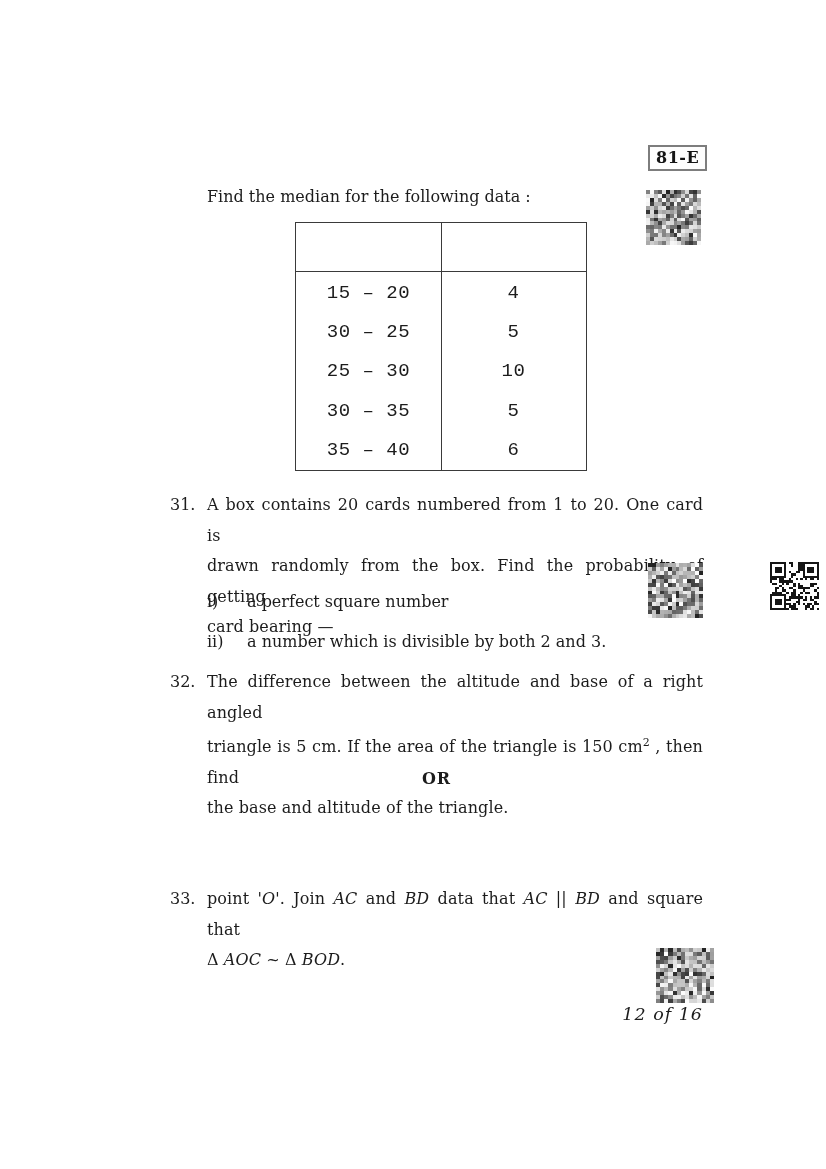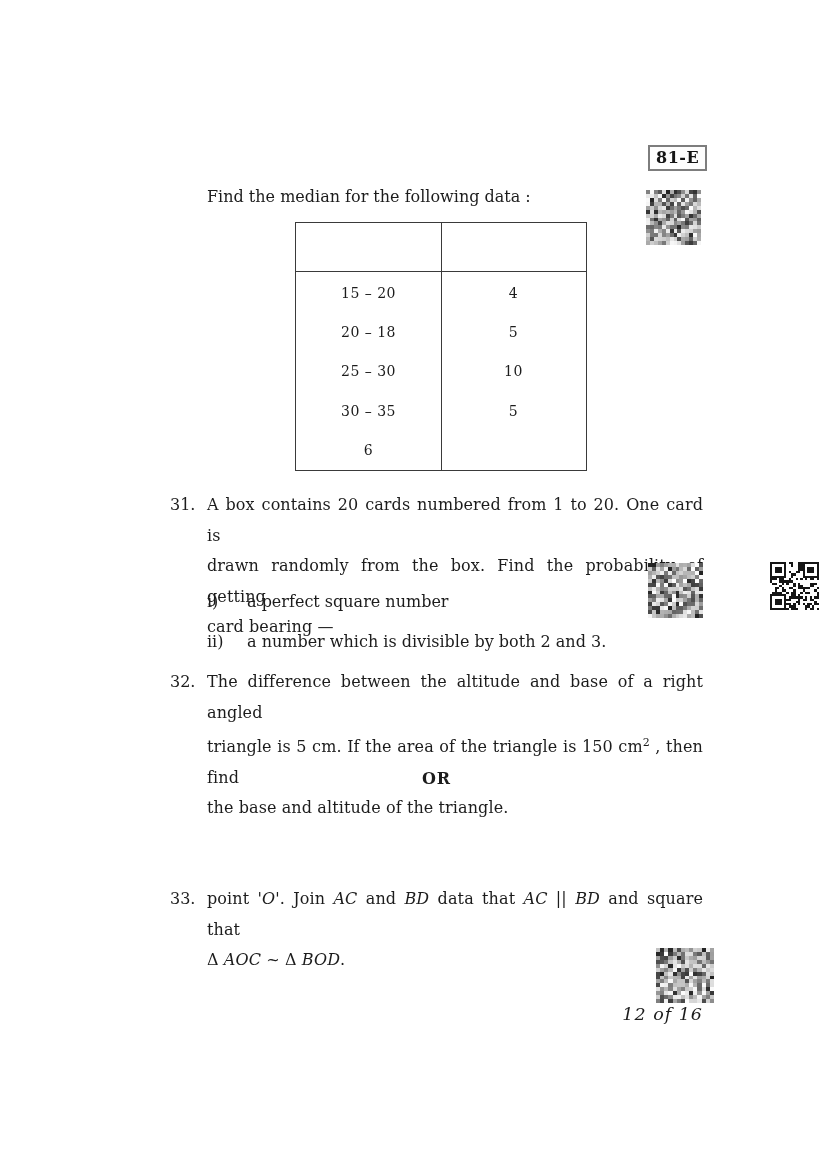--- a/index.html
+++ b/index.html
@@ -39,22 +39,23 @@
   .dtable .thead { position:absolute; top:0; left:0; right:0; height:48px; display:flex; }
   .dtable .thead .th {
     flex:1; display:flex; align-items:center; justify-content:center;
     font-style:italic; font-size:15.5px;
   }
   .dtable .tbody {
     position:absolute; top:50px; bottom:0; left:0; right:0;
     display:grid; grid-template-rows:repeat(5,1fr); grid-template-columns:145px 1fr;
   }
   .dtable .td {
-    display:flex; align-items:center; justify-content:center; font-size:14px;
+    display:flex; align-items:center; justify-content:center; font-size:19px;
     letter-spacing:0.5px;
+    font-family:Liberation Mono, monospace;
   }
 
   
   .q { position:absolute; left:170px; width:533px; font-size:16px; }
   .qnum { position:absolute; left:0; top:0; line-height:30.6px; }
   .qbody { margin-left:37px; }
   .qline {
     display:block; line-height:30.6px;
     text-align:justify; text-align-last:justify;
     letter-spacing:0.1px;
@@ -285,26 +286,27 @@
       <div style="background: rgb(86, 86, 86);"></div>
       <div style="background: rgb(60, 60, 60);"></div>
       <div style="background: rgb(101, 101, 101);"></div>
       <div style="background: rgb(245, 245, 245);"></div>
     </div>
 
   <div class="dtable">
     <div class="tbody">
       <div class="td">15 – 20</div>
       <div class="td">4</div>
-      <div class="td">20 – 18</div>
+      <div class="td">30 – 25</div>
       <div class="td">5</div>
       <div class="td">25 – 30</div>
       <div class="td">10</div>
       <div class="td">30 – 35</div>
       <div class="td">5</div>
+      <div class="td">35 – 40</div>
       <div class="td">6</div>
     </div>
     <div class="hline"></div>
     <div class="vline"></div>
   </div>
 
   <div class="q" style="top:490px;">
     <span class="qnum">31.</span>
     <div class="qbody">
       <span class="qline">A box contains 20 cards numbered from 1 to 20. One card is</span>

